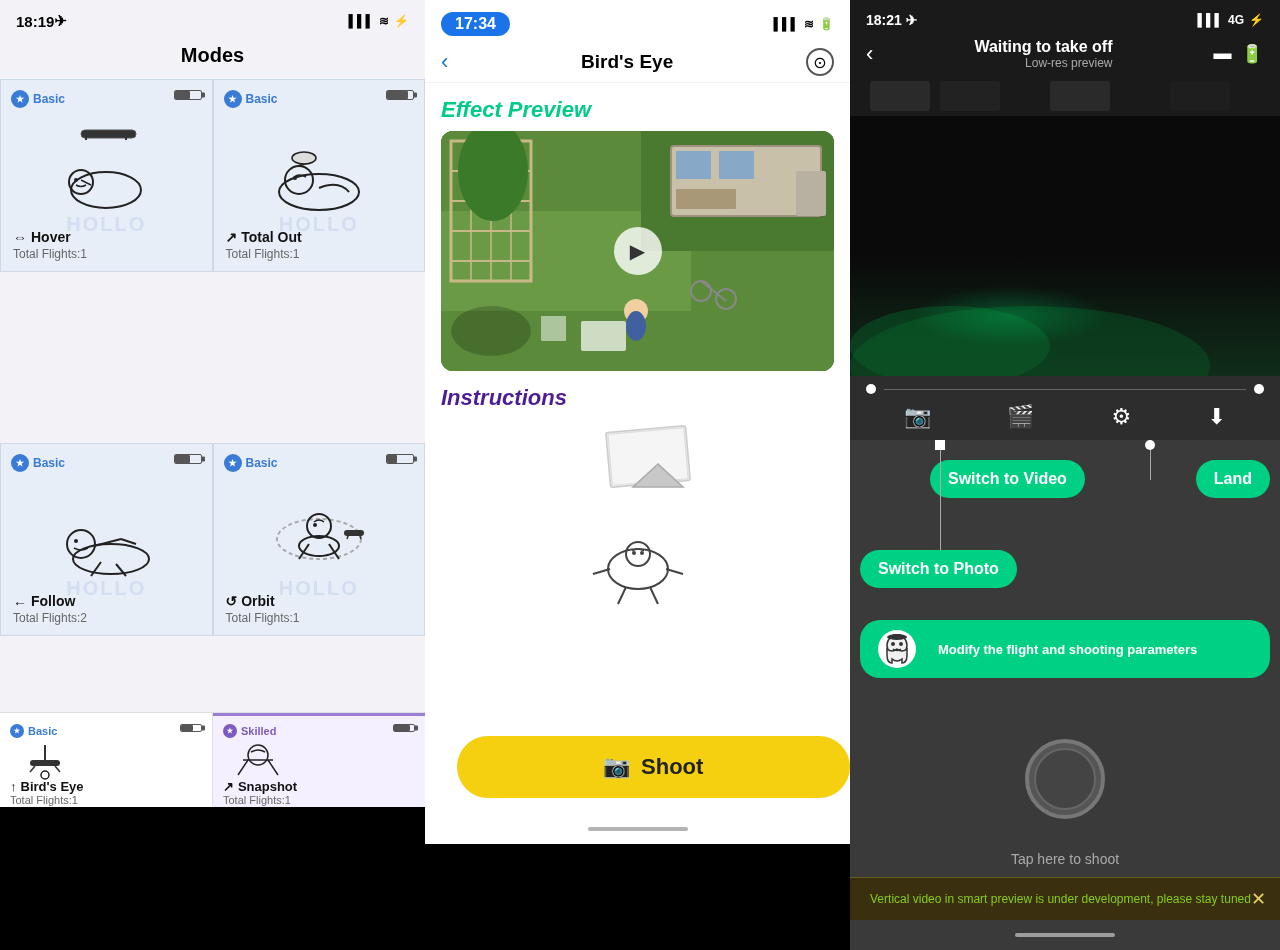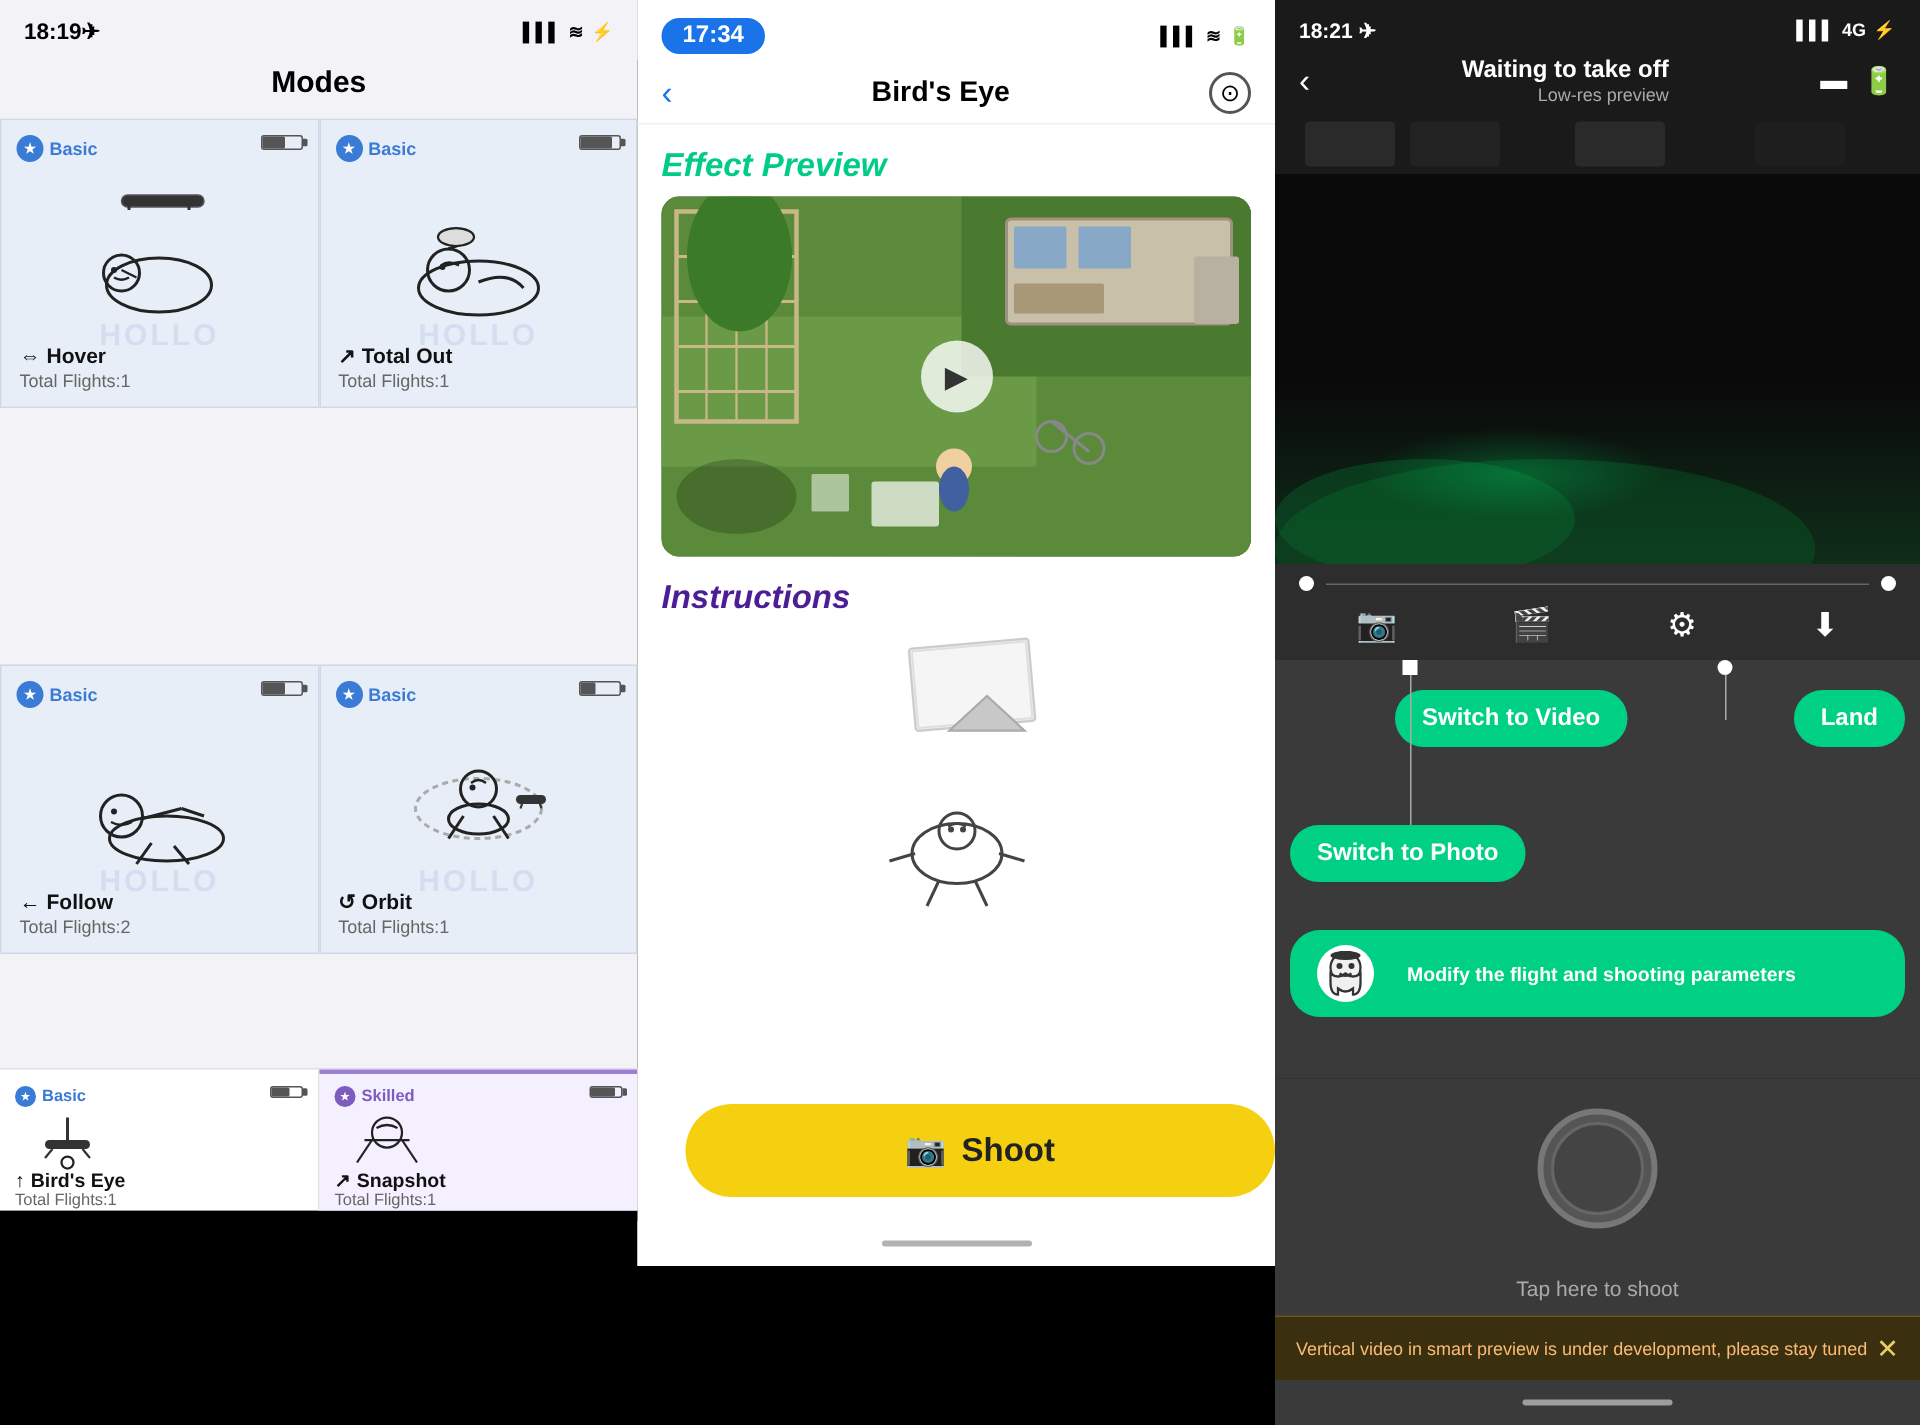--- a/index.html
+++ b/index.html
@@ -517,24 +517,25 @@
     
     .p3-warning {
       background: #3a3010;
       border-top: 1px solid #6a5a20;
       padding: 10px 14px;
       display: flex;
       align-items: center;
       justify-content: space-between;
     }
     .p3-warning-text {
-      color: #fdba74;
+      color: #84cc16;
       font-size: 12px;
       flex: 1;
       line-height: 1.5;
+      text-align: right;
     }
     .p3-warning-close {
       color: #e8d060;
       font-size: 18px;
       cursor: pointer;
     }
     
     .home-indicator {
       height: 30px;
       display: flex;

